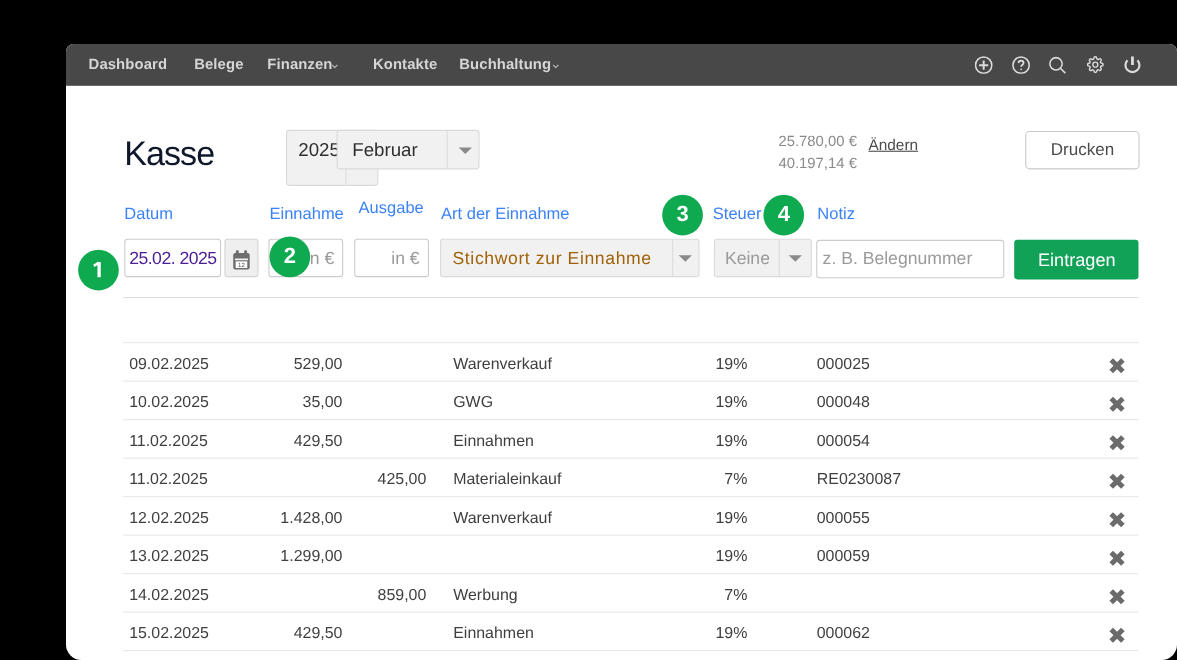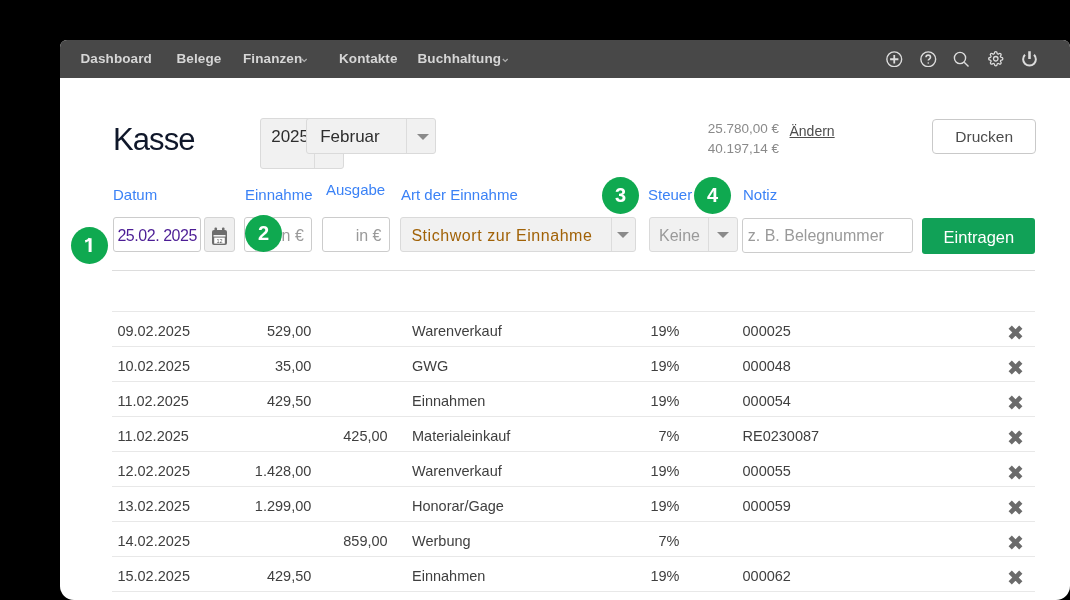--- a/index.html
+++ b/index.html
@@ -178,21 +178,20 @@
     <span class="tc" style="left:300px;">Warenverkauf</span>
     <span class="tc" style="right:355.6px;">19%</span>
     <span class="tc" style="left:630.5px;">000055</span>
     <svg class="xic" width="15" height="15" viewBox="0 0 15 15">
         <path d="M2.2 2.2l10.6 10.6M12.8 2.2L2.2 12.8" stroke="#6b6b6b" stroke-width="4.6"></path>
       </svg>
   </div>
   <div class="trow" style="top:446px;">
     <span class="tc" style="left:5.4px;">13.02.2025</span>
     <span class="tc" style="right:723.7px;">1.299,00</span>
-    <span class="tc" style="left:300px;">Honorar/Gage</span>
     <span class="tc" style="right:355.6px;">19%</span>
     <span class="tc" style="left:630.5px;">000059</span>
     <svg class="xic" width="15" height="15" viewBox="0 0 15 15">
         <path d="M2.2 2.2l10.6 10.6M12.8 2.2L2.2 12.8" stroke="#6b6b6b" stroke-width="4.6"></path>
       </svg>
   </div>
   <div class="trow" style="top:481px;">
     <span class="tc" style="left:5.4px;">14.02.2025</span>
     <span class="tc" style="right:647.4px;">859,00</span>
     <span class="tc" style="left:300px;">Werbung</span>

